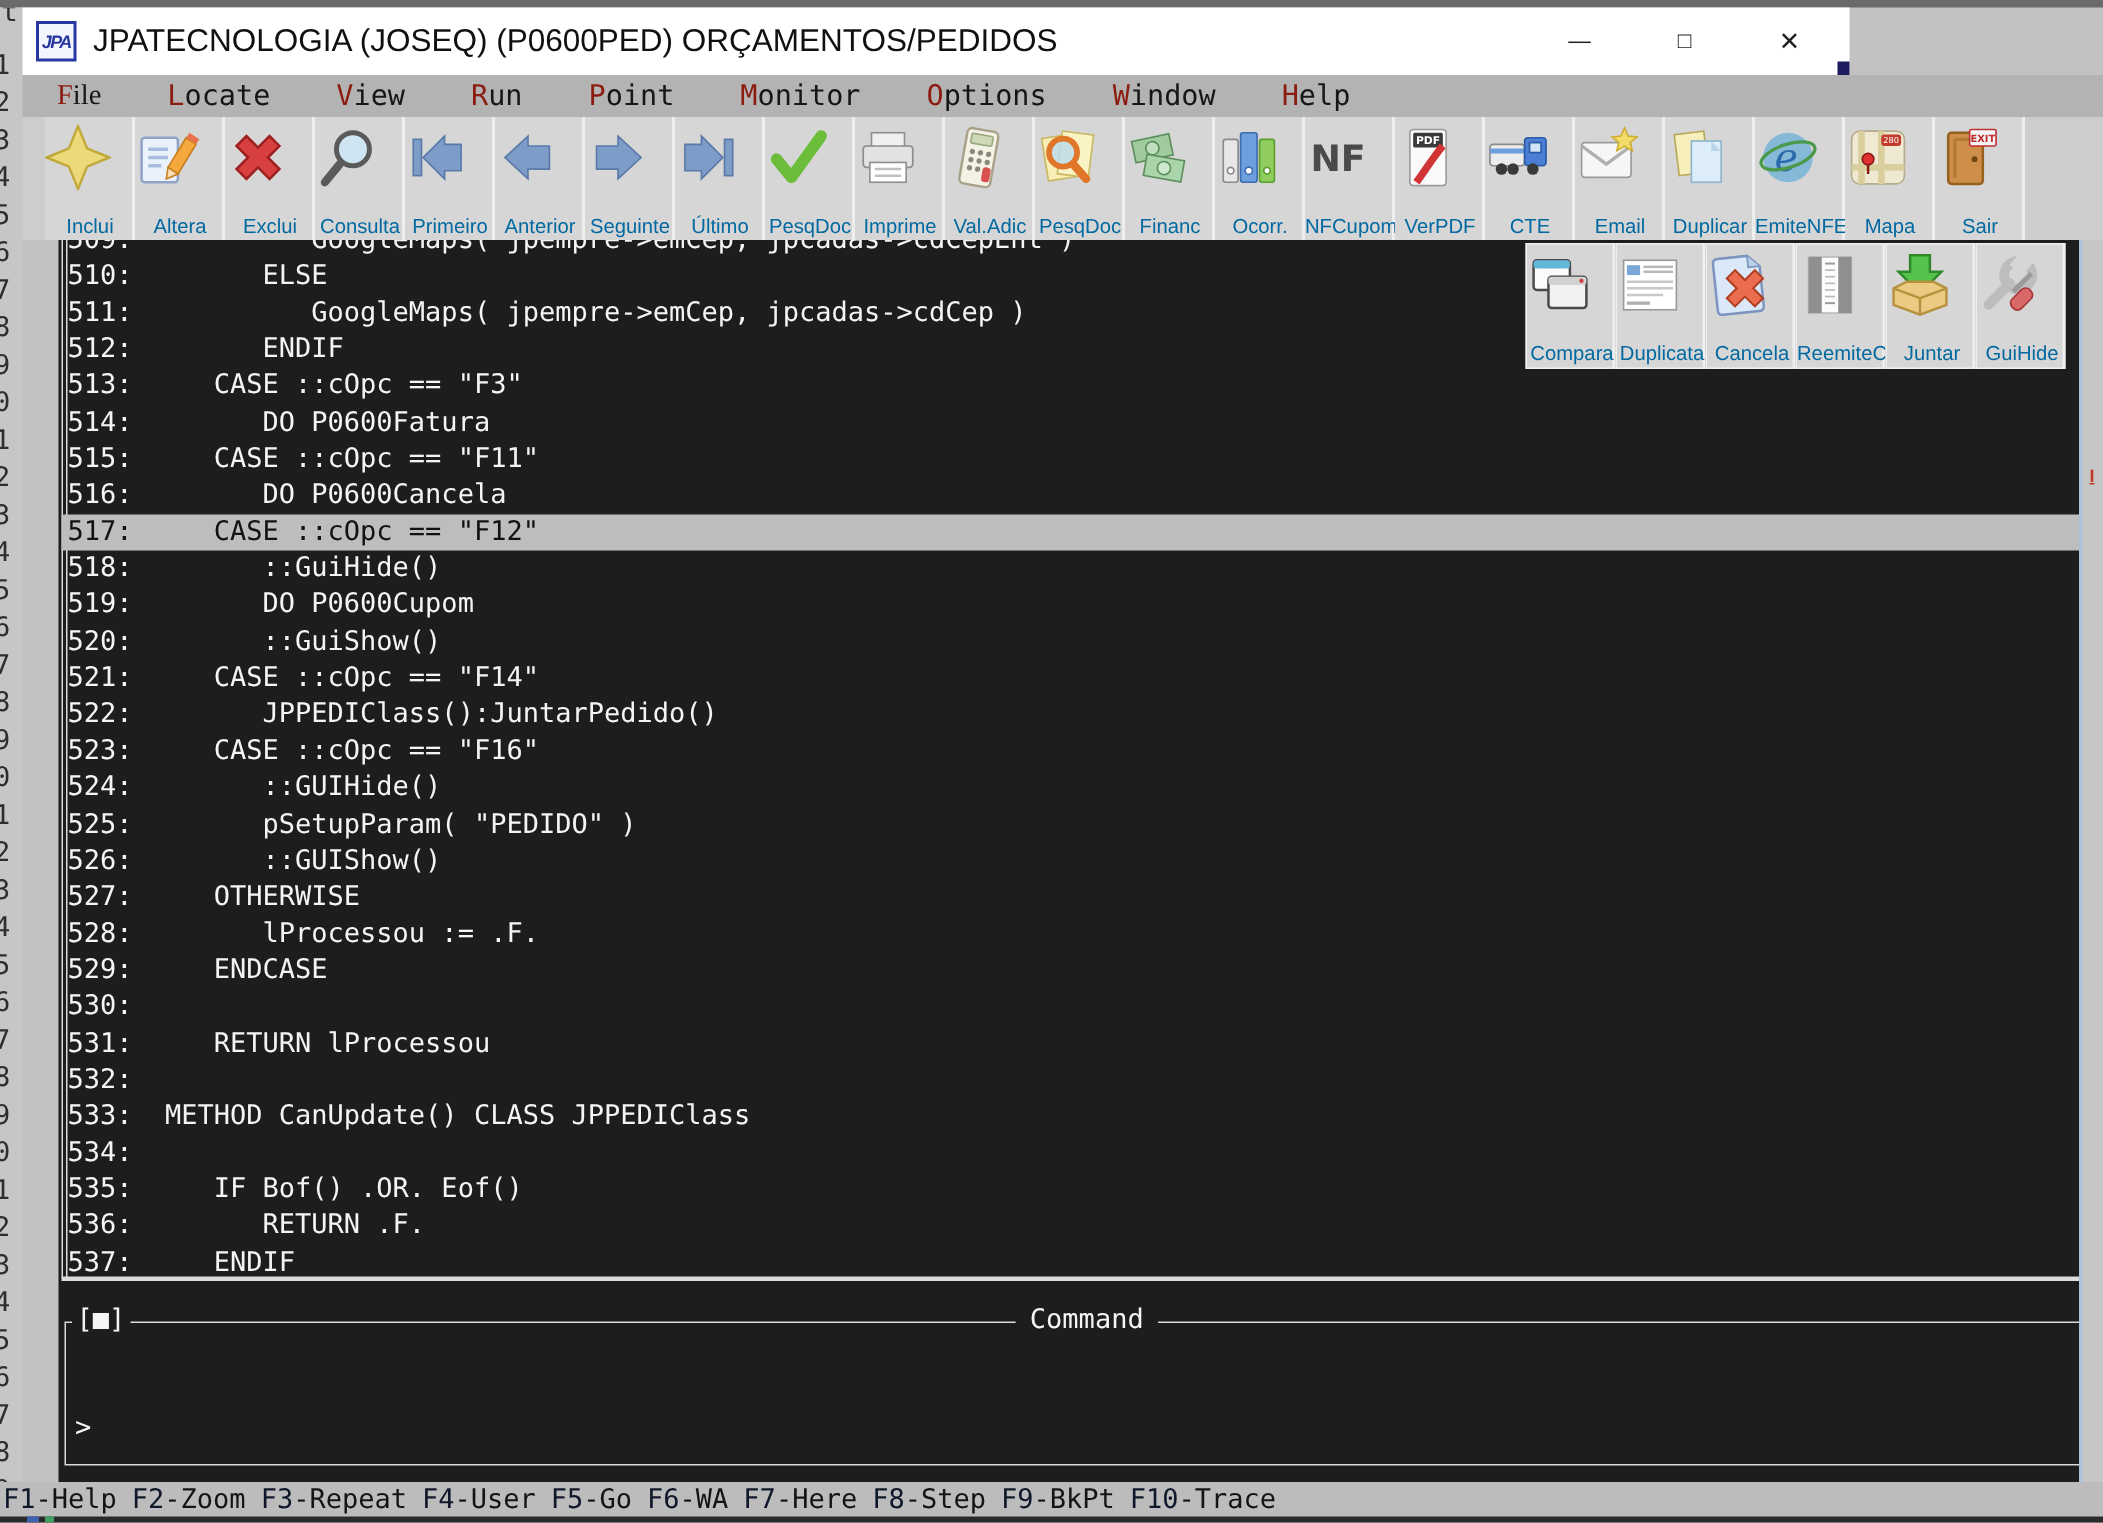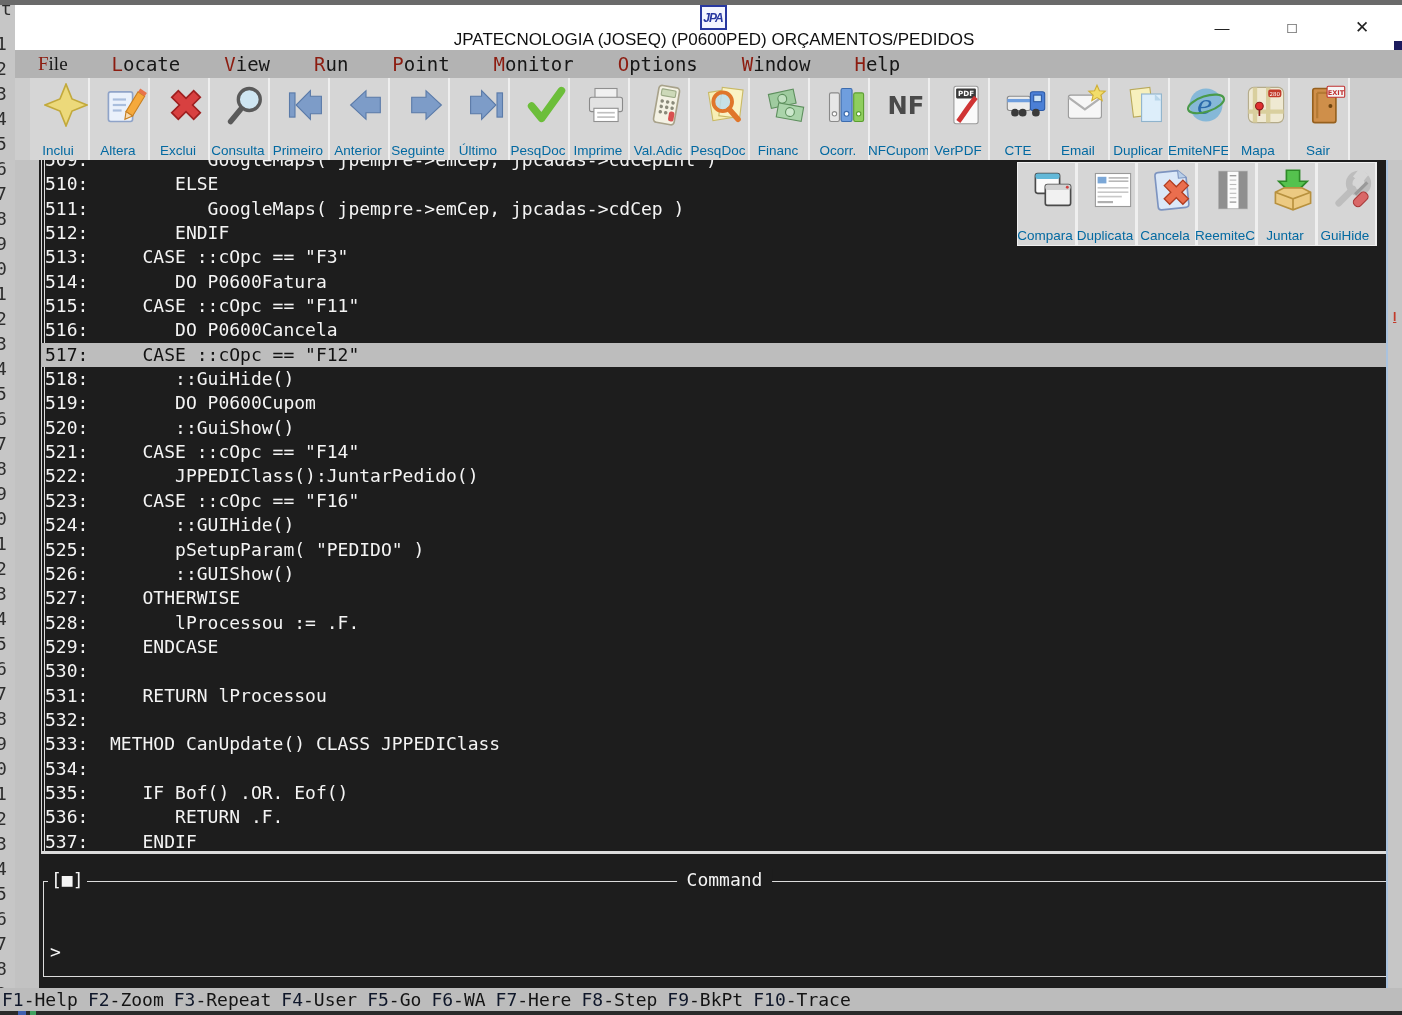--- a/index.html
+++ b/index.html
@@ -15,29 +15,29 @@
   
   #left-strip {
     position:absolute; left:0; top:5px; width:15px; height:1006px;
     background:#c6c6c6; overflow:hidden; z-index:3;
     font-family:"DejaVu Sans Mono", monospace; font-size:18px; color:#2e2e2e;
   }
   #left-strip span { position:absolute; }
 
   
   #titlebar {
-    position:absolute; left:15px; top:5px; width:1387px; height:45px;
-    background:#ffffff; display:flex; align-items:center; z-index:4;flex-direction:column;
+    position:absolute; left:15px; top:5px; width:1218px; height:45px;
+    background:#ffffff; display:flex; align-items:center; z-index:4;
   }
   #app-logo {
     margin-left:9px; width:27px; height:27px; border:2px solid #2838a0;
     color:#2838a0; background:#f4f6ff; font-weight:bold; font-style:italic;
     font-size:12px; letter-spacing:-1px; display:flex; align-items:center; justify-content:center;
   }
-  #window-title { margin-left:11px; font-size:17px; color:#101010; white-space:nowrap; }
+  #window-title { margin-left:11px; font-size:21px; color:#101010; white-space:nowrap; }
   #win-controls { position:absolute; right:5px; top:0; height:45px; display:flex; }
   .win-btn { width:70px; height:45px; display:flex; align-items:center; justify-content:center;
              font-size:15px; color:#222; }
   .win-btn.close { font-size:17px; }
   #navy-frag { position:absolute; right:0; top:36px; width:8px; height:9px; background:#1c1c5e; }
 
   
   #menubar {
     position:absolute; left:15px; top:50px; width:1387px; height:28px;
     background:#b3b3b3; display:flex; align-items:center; z-index:4;
@@ -47,21 +47,21 @@
   .menu-item:first-child { margin-left:23px;font-family:Liberation Serif, serif; }
   .menu-item .hot { color:#8c1c10; }
 
   
   #toolbar-row1 {
     position:absolute; left:15px; top:78px; width:1387px; height:82px;
     background:#cdcdcd; display:flex; padding-left:15px; z-index:4; overflow:hidden;
   }
   .tb-btn {
     flex:none; width:60px; height:82px; background:#d6d6d6; border-right:2px solid #eeeeee;
-    display:flex; flex-direction:column; align-items:flex-end;
+    display:flex; flex-direction:column; align-items:flex-start;
   }
   .tb-btn svg { margin-top:5px; flex:none; }
   .tb-label {
     margin-top:auto; margin-bottom:1px; width:60px; text-align:center; overflow:hidden;
     white-space:nowrap; font-size:13.5px; line-height:16px; color:#0369a1;
   }
   #toolbar-row2 { position:absolute; left:1017px; top:162px; display:flex; z-index:6;border-radius:11px; }
   #toolbar-row2 .tb-btn { height:84px; border:1px solid #efefef; border-right:2px solid #efefef; }
 
   

